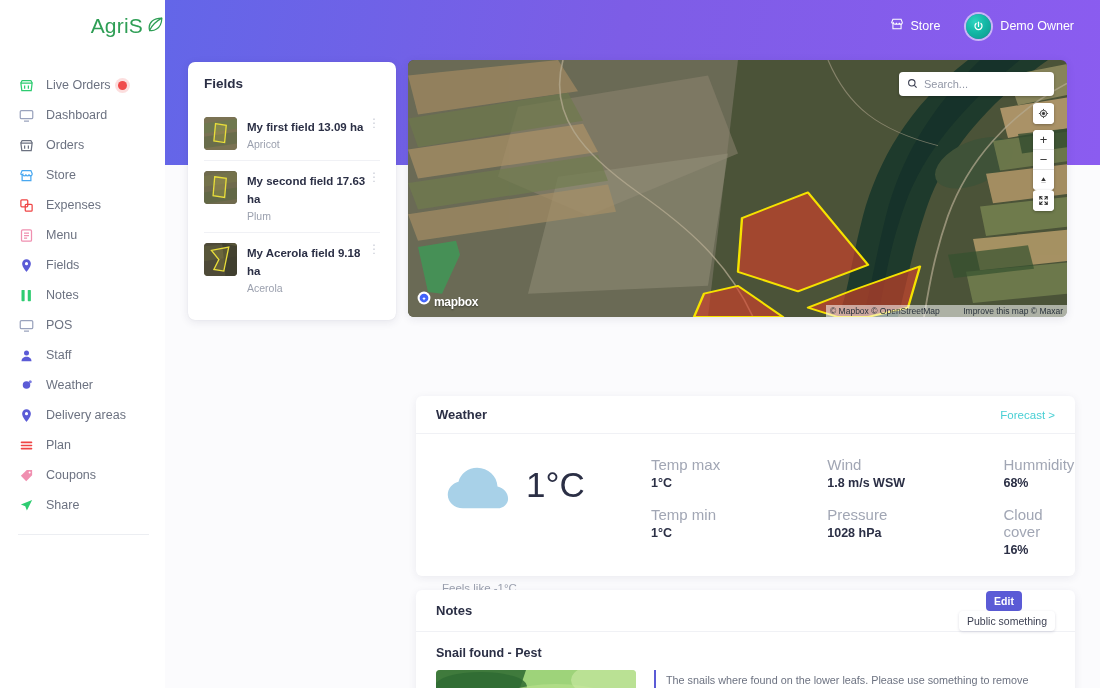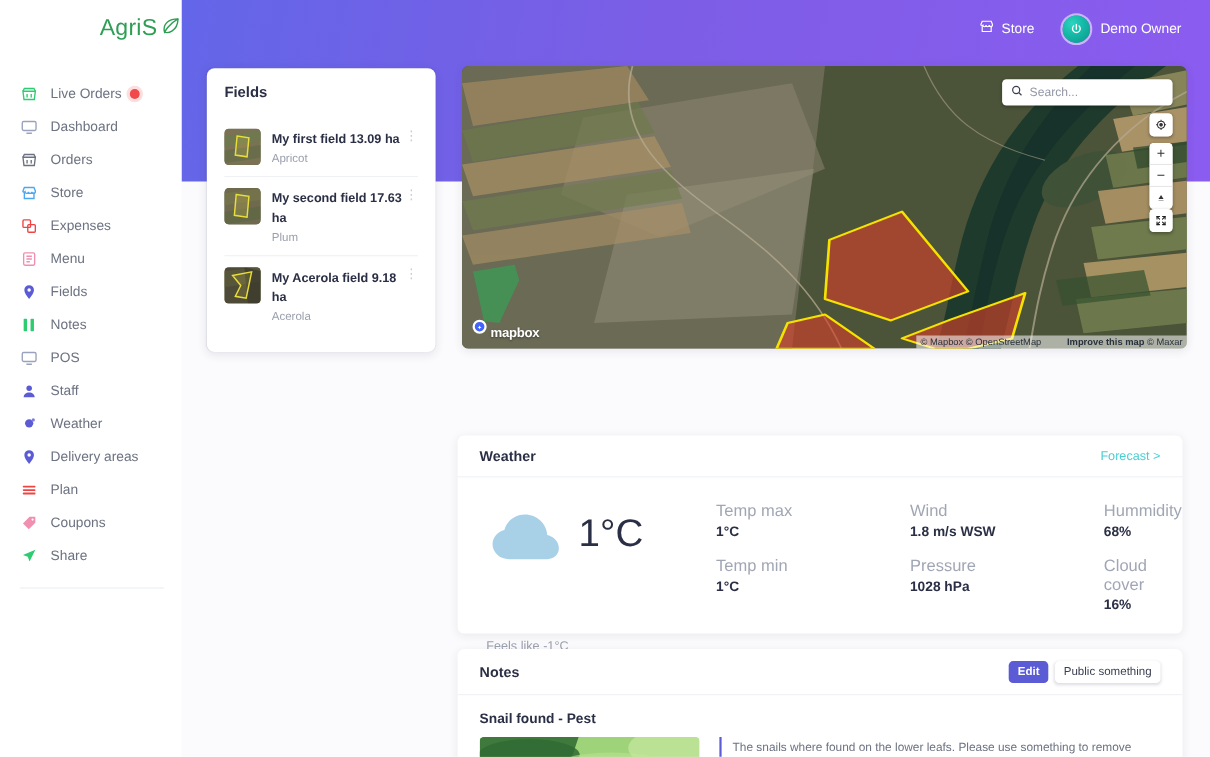--- a/index.html
+++ b/index.html
@@ -98,21 +98,21 @@
   }
   .add-field-btn {
     display: block; margin: 17px 16px 0 16px; height: 30px; border: none;
     background: #2ecc71; color: #fff; border-radius: 5px; font-size: 12px;
     font-weight: bold; cursor: pointer; width: calc(100% - 32px);
     font-family: "Liberation Sans", sans-serif;
   }
 
   
   .map-card {
-    position: absolute; left: 420px; top: 60px; width: 659px; height: 257px;
+    position: absolute; left: 408px; top: 60px; width: 659px; height: 257px;
     border-radius: 6px; overflow: hidden; z-index: 10;
     box-shadow: 0 2px 9px rgba(40,40,80,.10);
   }
   .map-svg { position: absolute; inset: 0; width: 100%; height: 100%; }
   .map-search {
     position: absolute; right: 13px; top: 12px; width: 155px; height: 24px;
     background: #fff; border-radius: 4px; display: flex; align-items: center;
     padding: 0 8px; box-shadow: 0 1px 3px rgba(0,0,0,.28); z-index: 5;
   }
   .map-search svg { width: 11px; height: 11px; margin-right: 6px; flex: none; }
@@ -143,21 +143,21 @@
   .map-logo svg { width: 14px; height: 14px; margin-right: 3px; }
   .map-logo-text {
     color: #fff; font-size: 12px; font-weight: bold; letter-spacing: -.3px;
     text-shadow: 0 1px 2px rgba(0,0,0,.45);
   }
   .map-attrib {
     position: absolute; right: 0; bottom: 0; z-index: 5;
     background: rgba(255,255,255,.55); padding: 1px 4px;
     font-size: 8.5px; color: #29323c;
   }
-  .map-attrib b { font-weight: bold; padding-left: 21px; }
+  .map-attrib b { font-weight: normal; padding-left: 21px; }
 
   
   .panel {
     position: absolute; left: 416px; width: 659px; background: #fff;
     border-radius: 6px; box-shadow: 0 2px 9px rgba(40,40,80,.08); z-index: 10;
   }
   .weather-panel { top: 396px; height: 180px; }
   .panel-head {
     height: 38px; display: flex; align-items: center; justify-content: space-between;
     padding: 0 20px; border-bottom: 1px solid #f0f1f5;
@@ -178,21 +178,21 @@
   .mvalue { font-size: 12.5px; font-weight: bold; color: #2b2f45; }
   .feels-like {
     font-size: 11.5px; color: #9ba0ae; padding-left: 26px; margin-top: 9px;
   }
 
   .notes-panel { top: 590px; height: 120px; }
   .notes-head {
     height: 42px; display: flex; align-items: center; justify-content: space-between;
     padding: 0 20px; border-bottom: 1px solid #f0f1f5;
   }
-  .seg { display: flex; align-items: center; }
+  .seg { display: flex; align-items: center; flex-direction: column; }
   .seg-btn {
     height: 20px; padding: 0 8px; border-radius: 4px; font-size: 10.5px;
     display: flex; align-items: center; cursor: pointer; font-family: "Liberation Sans", sans-serif;
     border: none;
   }
   .seg-btn.active { background: #5b5bd6; color: #fff; font-weight: bold; }
   .seg-btn.plain {
     background: #fff; color: #3b3f51; margin-left: 6px;
     box-shadow: 0 1px 3px rgba(40,40,80,.16);
   }

